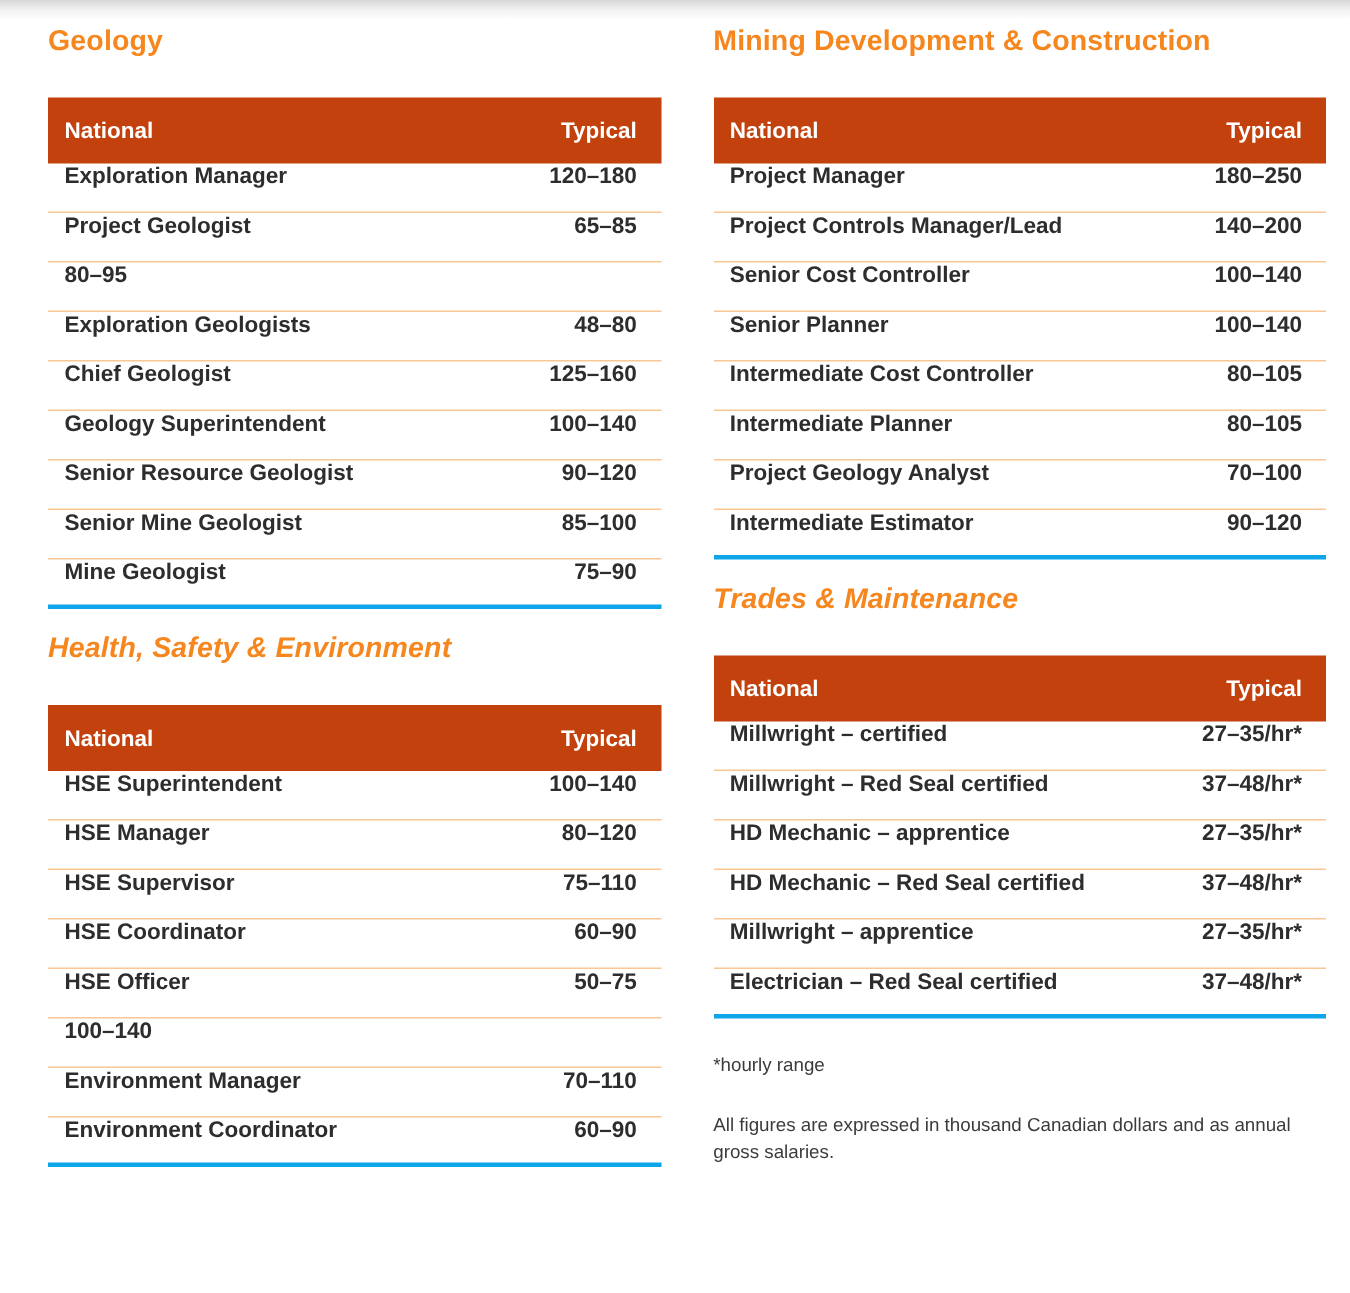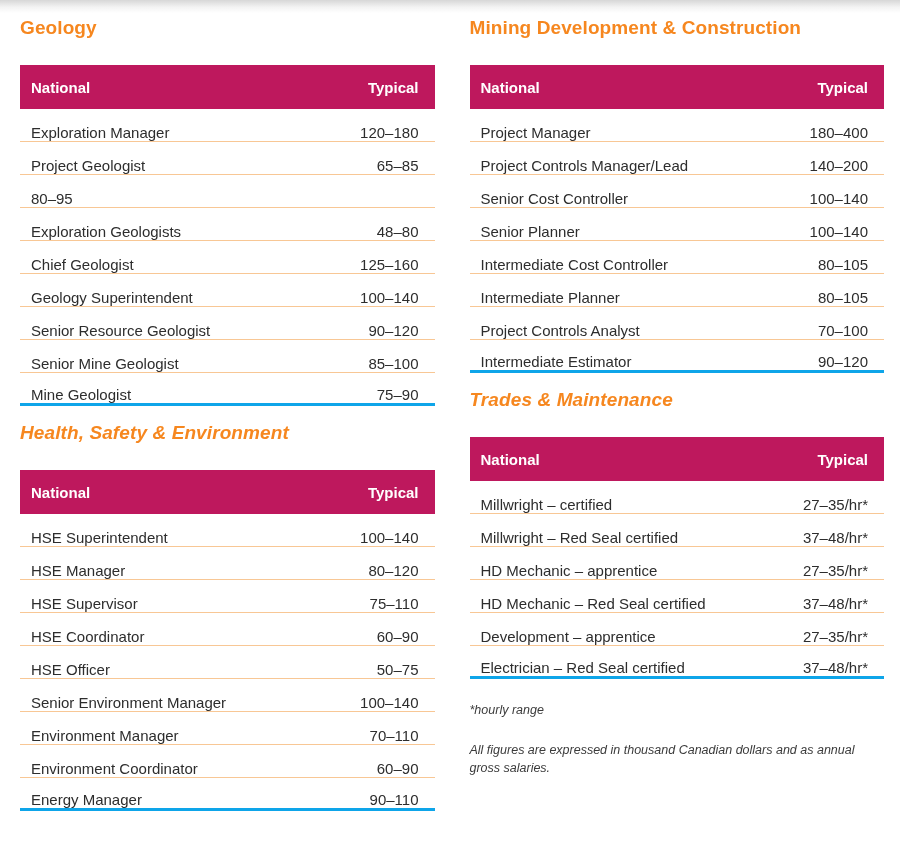--- a/index.html
+++ b/index.html
@@ -11,54 +11,54 @@
     overflow: hidden;
   }
   .top-shade {
     height: 13px;
     background: linear-gradient(#d7d7d7, #f3f3f3 55%, #ffffff);
   }
   .grid {
     display: grid;
     grid-template-columns: 1fr 1fr;
     column-gap: 35px;
-    padding: 0 16px 0 20px;
+    padding: 0 16px 0 32px;
   }
   .section-title {
     color: #F6871F;
     font-size: 19px;
     font-weight: bold;
     line-height: 22px;
     margin: 4px 0 0 0;
     letter-spacing: 0.1px;
   }
   .section-title.gap { margin-top: 16px; font-style: italic; }
   .salary-table { margin-top: 26px; width: 100%; }
   .thead {
     display: flex; justify-content: space-between; align-items: center;
-    background: #be185d;
+    background: #c2410c;
     color: #ffffff;
     font-weight: bold;
     font-size: 15px;
     height: 44px;
     padding: 0 16px 0 11px;
   }
   .row {
-    display: flex; justify-content: space-between; align-items: flex-end;
+    display: flex; justify-content: space-between; align-items: flex-start;
     height: 33px;
     padding: 0 16px 0 11px;
     font-size: 15px;
     color: #2d2d2d;
     border-bottom: 1px solid #F8C795;
+    font-weight: bold;
   }
   .salary-table .row:last-child { border-bottom: 3px solid #0ea5e9; height: 33px; }
   .row .range, .thead .range { text-align: right; white-space: nowrap; }
   .row .role { white-space: nowrap; }
   .footnote {
-    font-style: italic;
     font-size: 12.5px;
     color: #3b3b3b;
     margin: 22px 0 0 0;
     line-height: 1.45;
     max-width: 398px;
   }
 </style>
 </head>
 <body>
 
@@ -131,50 +131,45 @@
       </div>
       <div class="row">
         <span class="role">HSE Coordinator</span>
         <span class="range">60–90</span>
       </div>
       <div class="row">
         <span class="role">HSE Officer</span>
         <span class="range">50–75</span>
       </div>
       <div class="row">
-        <span class="role">Senior Environment Manager</span>
         <span class="range">100–140</span>
       </div>
       <div class="row">
         <span class="role">Environment Manager</span>
         <span class="range">70–110</span>
       </div>
       <div class="row">
         <span class="role">Environment Coordinator</span>
         <span class="range">60–90</span>
       </div>
-      <div class="row">
-        <span class="role">Energy Manager</span>
-        <span class="range">90–110</span>
-      </div>
     </div>
 
   </div>
 
   <div class="col">
 
     <h2 class="section-title">Mining Development &amp; Construction</h2>
     <div class="salary-table">
       <div class="thead">
         <span class="role">National</span>
         <span class="range">Typical</span>
       </div>
       <div class="row">
         <span class="role">Project Manager</span>
-        <span class="range">180–400</span>
+        <span class="range">180–250</span>
       </div>
       <div class="row">
         <span class="role">Project Controls Manager/Lead</span>
         <span class="range">140–200</span>
       </div>
       <div class="row">
         <span class="role">Senior Cost Controller</span>
         <span class="range">100–140</span>
       </div>
       <div class="row">
@@ -183,21 +178,21 @@
       </div>
       <div class="row">
         <span class="role">Intermediate Cost Controller</span>
         <span class="range">80–105</span>
       </div>
       <div class="row">
         <span class="role">Intermediate Planner</span>
         <span class="range">80–105</span>
       </div>
       <div class="row">
-        <span class="role">Project Controls Analyst</span>
+        <span class="role">Project Geology Analyst</span>
         <span class="range">70–100</span>
       </div>
       <div class="row">
         <span class="role">Intermediate Estimator</span>
         <span class="range">90–120</span>
       </div>
     </div>
 
     <h2 class="section-title gap">Trades &amp; Maintenance</h2>
     <div class="salary-table">
@@ -215,21 +210,21 @@
       </div>
       <div class="row">
         <span class="role">HD Mechanic – apprentice</span>
         <span class="range">27–35/hr*</span>
       </div>
       <div class="row">
         <span class="role">HD Mechanic – Red Seal certified</span>
         <span class="range">37–48/hr*</span>
       </div>
       <div class="row">
-        <span class="role">Development – apprentice</span>
+        <span class="role">Millwright – apprentice</span>
         <span class="range">27–35/hr*</span>
       </div>
       <div class="row">
         <span class="role">Electrician – Red Seal certified</span>
         <span class="range">37–48/hr*</span>
       </div>
     </div>
 
     <p class="footnote">*hourly range</p>
     <p class="footnote">All figures are expressed in thousand Canadian dollars and as annual gross salaries.</p>

